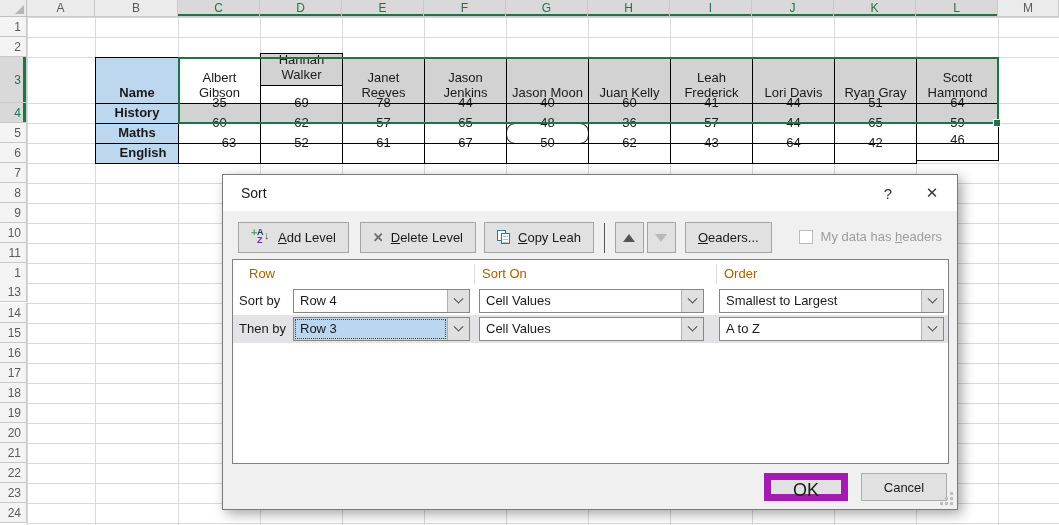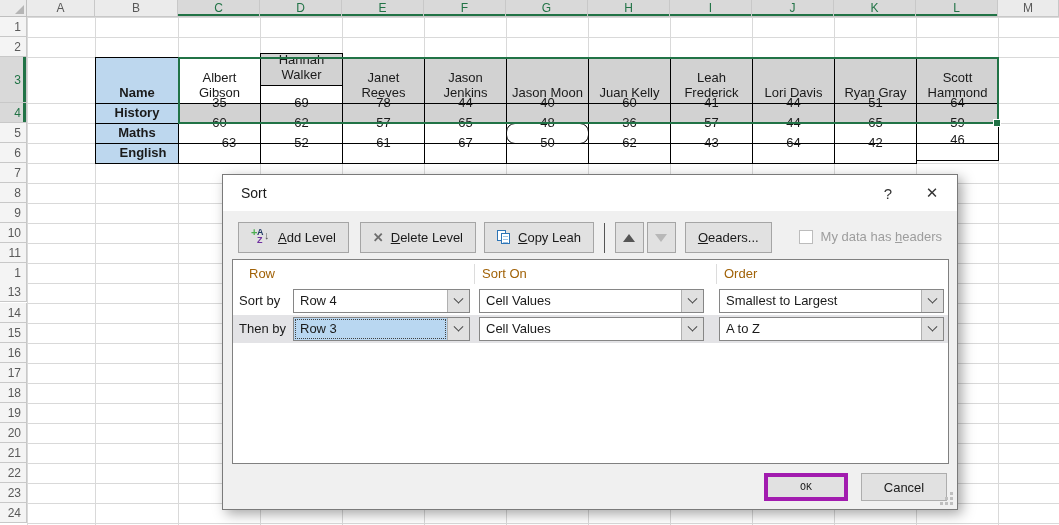--- a/index.html
+++ b/index.html
@@ -82,22 +82,22 @@
   .dd { position:absolute; top:2px; height:24px; background:#fff; border:1px solid #868686; display:flex; }
   .dd .t { flex:1; font-size:13px; line-height:22px; padding-left:6px; white-space:nowrap; overflow:hidden; }
   .dd .b { width:22px; background:#e0e0e0; border-left:1px solid #b0b0b0;
            display:flex; align-items:center; justify-content:center; }
   .chev { width:7px; height:7px; border-right:1px solid #444; border-bottom:1px solid #444;
           transform:rotate(45deg) translate(-2px,-2px); }
   .dd.on .t { background:#b9d7f1; outline:1px dotted #404040; outline-offset:-2px; }
   .dd1 { left:60px; width:177px; } .dd2 { left:246px; width:225px; } .dd3 { left:486px; width:225px; }
 
   .okbtn { position:absolute; left:541px; top:298px; width:84px; height:28px;
-           background:#e1e1e1; border:4px solid #a21caf; font-size:10px;
-           font-family:Liberation Mono, monospace; color:#1a1a1a; }
+           background:#e1e1e1; border:7px solid #a21caf; font-size:18px;
+           font-family:Liberation Sans, sans-serif; color:#1a1a1a; }
   .cbtn { position:absolute; left:638px; top:298px; width:86px; height:28px;
           background:#e1e1e1; border:1px solid #adadad; font-size:13px;
           font-family:"Liberation Sans", sans-serif; color:#1a1a1a; }
   .grip { position:absolute; right:4px; bottom:4px; width:13px; height:13px; }
   .grip::after { content:""; position:absolute; right:0; bottom:0; width:3px; height:3px; background:#bfbfbf;
                  box-shadow:-5px 0 #bfbfbf, -10px 0 #bfbfbf, 0 -5px #bfbfbf, -5px -5px #bfbfbf, 0 -10px #bfbfbf; }
 </style>
 </head>
 <body>
 

